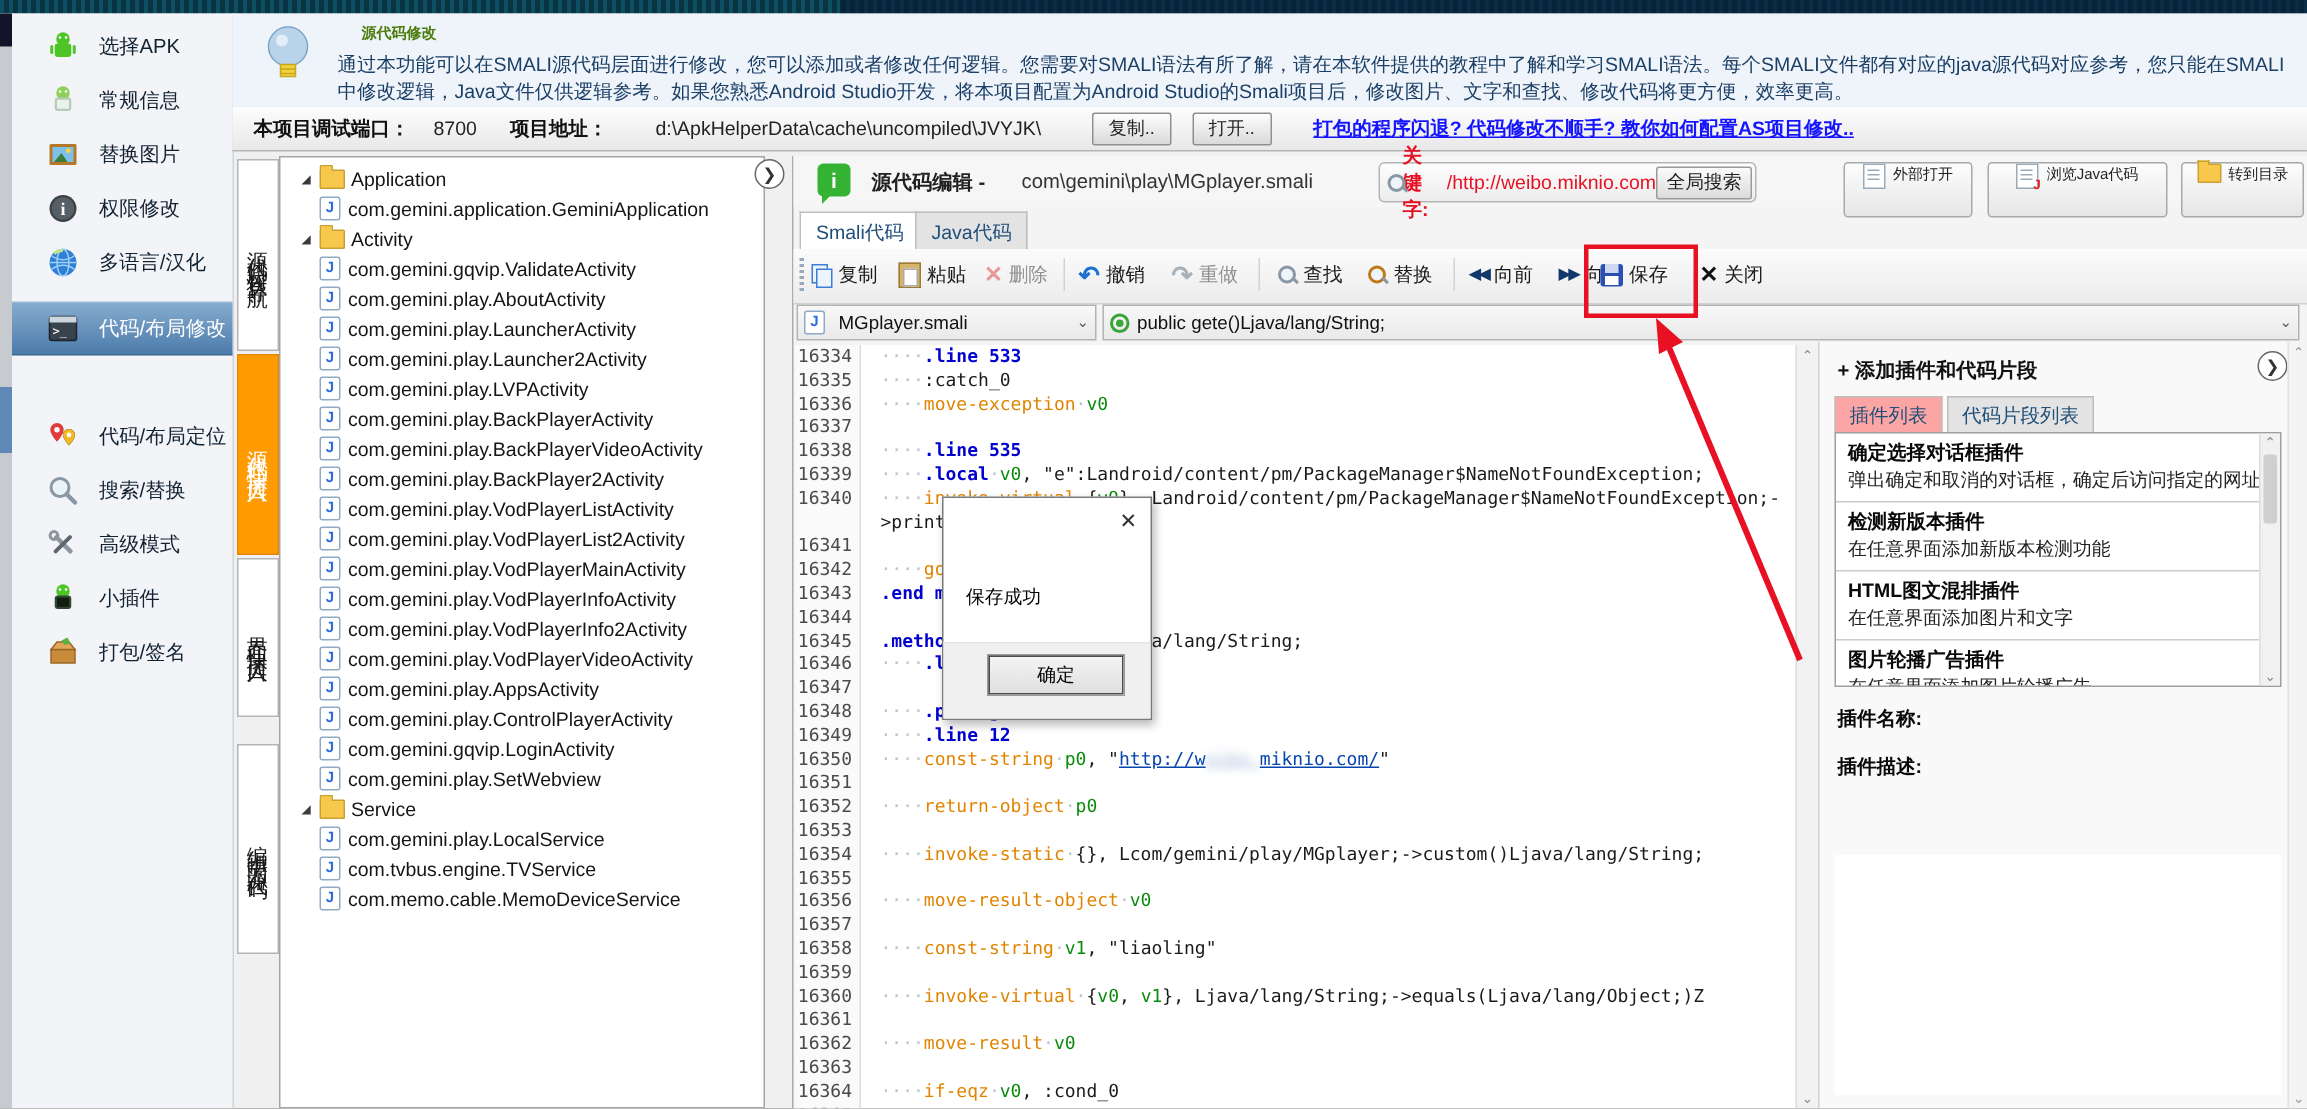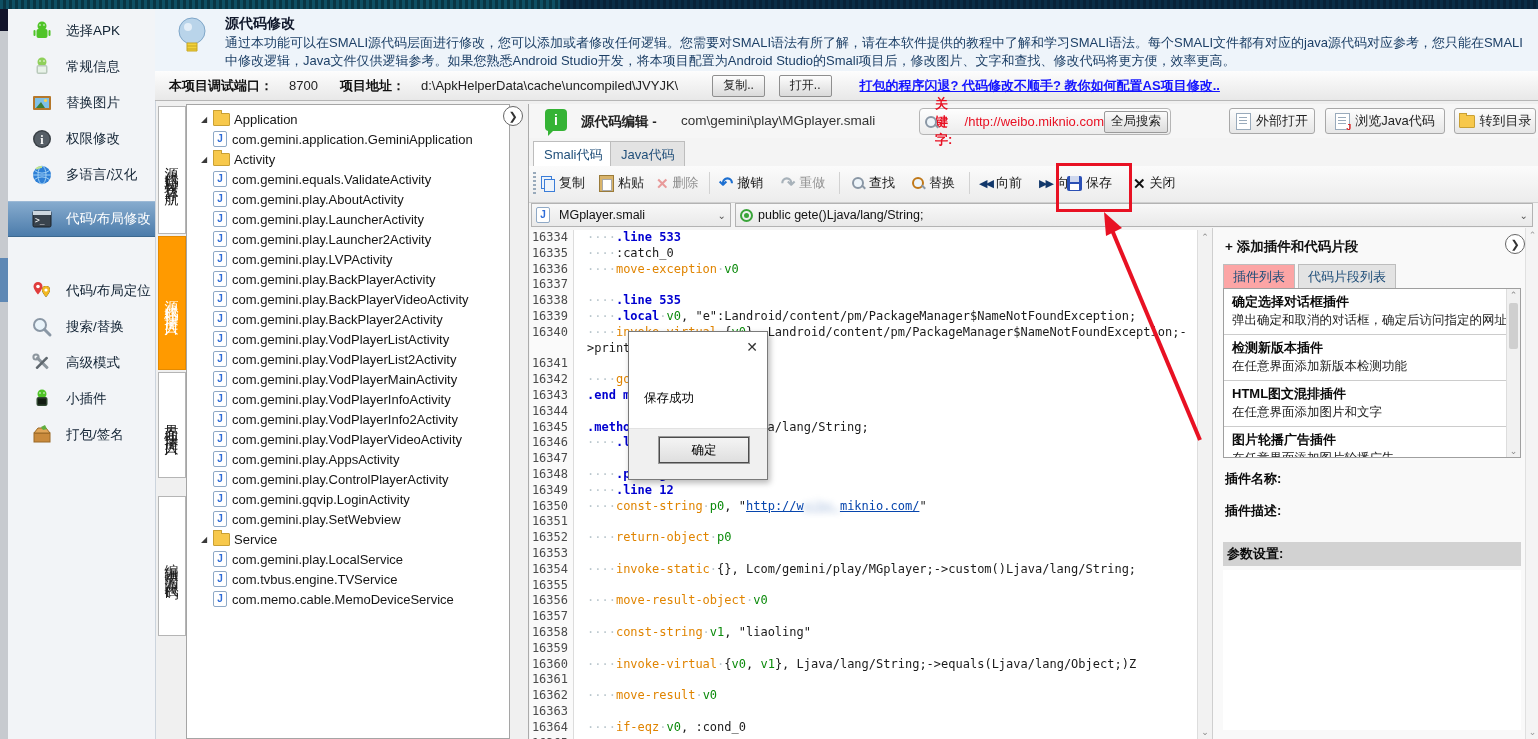--- a/index.html
+++ b/index.html
@@ -19,21 +19,21 @@
   .sidebar{left:8px;top:9px;width:147px;height:730px;background:#f2f4f7;border-right:1px solid #ccd4dd;}
   .side-item{position:absolute;left:0;width:147px;height:34px;display:flex;align-items:center;cursor:pointer;}
   .side-item .sicon{width:24px;height:24px;margin-left:22px;margin-right:12px;flex:0 0 24px;display:flex;align-items:center;justify-content:center;}
   .side-item .slabel{font-size:13.5px;color:#123;white-space:nowrap;}
   .side-item.sel{background:linear-gradient(#86abce,#4c7cab);border-top:1px solid #9cb9d6;border-bottom:1px solid #3c688f;}
   .side-item.sel .slabel{color:#fff;}
 
   
   .banner{left:155px;top:9px;width:1383px;height:62px;background:#eef4fa;border-bottom:1px solid #ccd7e2;}
   .bulb{position:absolute;left:20px;top:6px;width:34px;height:50px;}
-  .banner-title{position:absolute;left:70px;top:6px;font-size:14px;font-weight:bold;color:#0f172a;}
+  .banner-title{position:absolute;left:86px;top:6px;font-size:10px;font-weight:bold;color:#4d7c0f;}
   .banner-desc{position:absolute;left:70px;top:25px;width:1300px;font-size:13px;line-height:18px;color:#1c3f66;}
 
   
   .infobar{left:155px;top:71px;width:1383px;height:29px;background:linear-gradient(#fdfdfd,#e8e8e8);
      border-bottom:1px solid #b6b6b6;display:flex;align-items:center;font-size:13px;}
   .ib-b{font-weight:bold;color:#111;}
   .ib-btn{margin-left:14px;padding:1px 10px 2px;font-size:12px;color:#222;background:linear-gradient(#fdfdfd,#dadada);
      border:1px solid #8f8f8f;border-radius:2px;cursor:pointer;}
   .ib-link{margin-left:28px;color:#1414ff;font-weight:bold;text-decoration:underline;cursor:pointer;}
 
@@ -63,22 +63,22 @@
      font-weight:bold;font-size:14px;text-align:center;line-height:22px;}
   .ed-ico::after{content:"";position:absolute;left:3px;bottom:-5px;border:3px solid transparent;border-top-color:#35b335;border-left-color:#35b335;}
   .ed-title-label{position:absolute;left:52px;top:9px;font-size:13.5px;font-weight:bold;color:#222;}
   .ed-file{position:absolute;left:152px;top:9px;font-size:13.5px;color:#333;}
   .kw-box{position:absolute;left:390px;top:4px;width:250px;height:25px;border:1px solid #b5b5b5;border-radius:4px;
      background:linear-gradient(#fefefe,#ececec);display:flex;align-items:center;}
   .kw-label{color:#e81123;font-weight:bold;font-size:13px;margin-left:4px;}
   .kw-value{color:#e81123;font-size:13px;margin-left:8px;white-space:nowrap;}
   .kw-btn{margin-left:auto;margin-right:2px;padding:1px 6px 2px;font-size:12.5px;background:linear-gradient(#fbfbfb,#dcdcdc);
      border:1px solid #9a9a9a;border-radius:2px;cursor:pointer;white-space:nowrap;}
-  .act-btn{position:absolute;top:4px;height:26px;border:1px solid #a8a8a8;border-radius:3px;background:linear-gradient(#fdfdfd,#e6e6e6);
-     display:flex;align-items:center;justify-content:center;font-size:13px;color:#222;cursor:pointer;gap:5px;box-sizing:border-box;}
+  .act-btn{position:absolute;top:4px;height:37px;border:1px solid #a8a8a8;border-radius:3px;background:linear-gradient(#fdfdfd,#e6e6e6);
+     display:flex;justify-content:center;font-size:10px;color:#222;cursor:pointer;gap:5px;box-sizing:border-box;}
   .mini-doc{width:13px;height:15px;background:#fff;border:1px solid #9ab;position:relative;}
   .mini-doc::before{content:"";position:absolute;left:2px;top:3px;width:8px;height:1px;background:#9ab;box-shadow:0 3px 0 #9ab,0 6px 0 #9ab;}
   .mini-doc.red::after{content:"J";position:absolute;right:-2px;bottom:-3px;color:#d22;font-size:9px;font-weight:bold;}
   .mini-folder{width:14px;height:11px;background:#f7c84b;border:1px solid #c9a034;border-radius:1px;position:relative;}
   .mini-folder::before{content:"";position:absolute;left:-1px;top:-3px;width:6px;height:2px;background:#f7c84b;border:1px solid #c9a034;border-bottom:none;}
 
   .ed-tabs{position:absolute;left:0;top:34px;width:100%;height:28px;border-bottom:1px solid #c8c8c8;}
   .ed-tab{position:absolute;top:3px;height:25px;line-height:25px;text-align:center;font-size:13px;color:#1f4e79;cursor:pointer;
      border:1px solid #bdbdbd;border-bottom:none;background:#e3e3e3;padding:0 10px;box-sizing:border-box;}
   .ed-tab.active{background:#fff;height:26px;font-weight:normal;}
@@ -311,21 +311,21 @@
           <line x1="12" y1="34" x2="22" y2="34" stroke="#c7a622"></line>
         </svg></span>
     <div class="banner-title">源代码修改</div>
     <div class="banner-desc">通过本功能可以在SMALI源代码层面进行修改，您可以添加或者修改任何逻辑。您需要对SMALI语法有所了解，请在本软件提供的教程中了解和学习SMALI语法。每个SMALI文件都有对应的java源代码对应参考，您只能在SMALI中修改逻辑，Java文件仅供逻辑参考。如果您熟悉Android Studio开发，将本项目配置为Android Studio的Smali项目后，修改图片、文字和查找、修改代码将更方便，效率更高。</div>
   </div>
 
   <div class="abs infobar">
     <span class="ib-b" style="margin-left:14px">本项目调试端口：</span>
     <span style="margin-left:16px">8700</span>
     <span class="ib-b" style="margin-left:22px">项目地址：</span>
-    <span style="margin-left:16px">d:\ApkHelperData\cache\uncompiled\JVYJK\</span>
+    <span style="margin-left:32px">d:\ApkHelperData\cache\uncompiled\JVYJK\</span>
     <span class="ib-btn" style="margin-left:34px">复制..</span>
     <span class="ib-btn">打开..</span>
     <span class="ib-link">打包的程序闪退? 代码修改不顺手? 教你如何配置AS项目修改..</span>
   </div>
 
   <div class="vtab" style="top:106px;height:126px">
       <span>源代码树状导航</span>
     </div>
   <div class="vtab active" style="top:236px;height:132px">
       <span>源代码快捷入口</span>
@@ -349,21 +349,21 @@
         <span>com.gemini.application.GeminiApplication</span>
       </div>
       <div class="tree-row">
         <span class="tree-arrow">◢</span>
         <span class="ticon-folder"></span>
         <span>Activity</span>
       </div>
       <div class="tree-row">
         <span class="tree-sp"></span>
         <span class="ticon-j">J</span>
-        <span>com.gemini.equals.ValidateActivity</span>
+        <span>com.gemini.gqvip.ValidateActivity</span>
       </div>
       <div class="tree-row">
         <span class="tree-sp"></span>
         <span class="ticon-j">J</span>
         <span>com.gemini.play.AboutActivity</span>
       </div>
       <div class="tree-row">
         <span class="tree-sp"></span>
         <span class="ticon-j">J</span>
         <span>com.gemini.play.LauncherActivity</span>
@@ -626,21 +626,20 @@
           <div class="pdesc">在任意界面添加图片轮播广告</div>
         </div>
         <div class="pl-list-sb">
           <span style="position:absolute;top:1px;left:0;width:13px">⌃</span>
           <span class="thumb"></span>
           <span style="position:absolute;bottom:1px;left:0;width:13px">⌄</span>
         </div>
       </div>
     <div class="pl-label" style="top:242px">插件名称:</div>
     <div class="pl-label" style="top:274px">插件描述:</div>
-    <div class="pl-params-bar">参数设置:</div>
     <div class="pl-param-box"></div>
     <div class="pl-outer-sb">
       <span style="position:absolute;top:2px;left:0;width:13px">⌃</span>
       <span style="position:absolute;bottom:2px;left:0;width:13px">⌄</span>
     </div>
   </div>
 
   <div class="abs red-box"></div>
   <svg class="abs anno" viewBox="0 0 1538 739">
     <line x1="1200" y1="440" x2="1112" y2="230" stroke="#e81123" stroke-width="4"></line>

